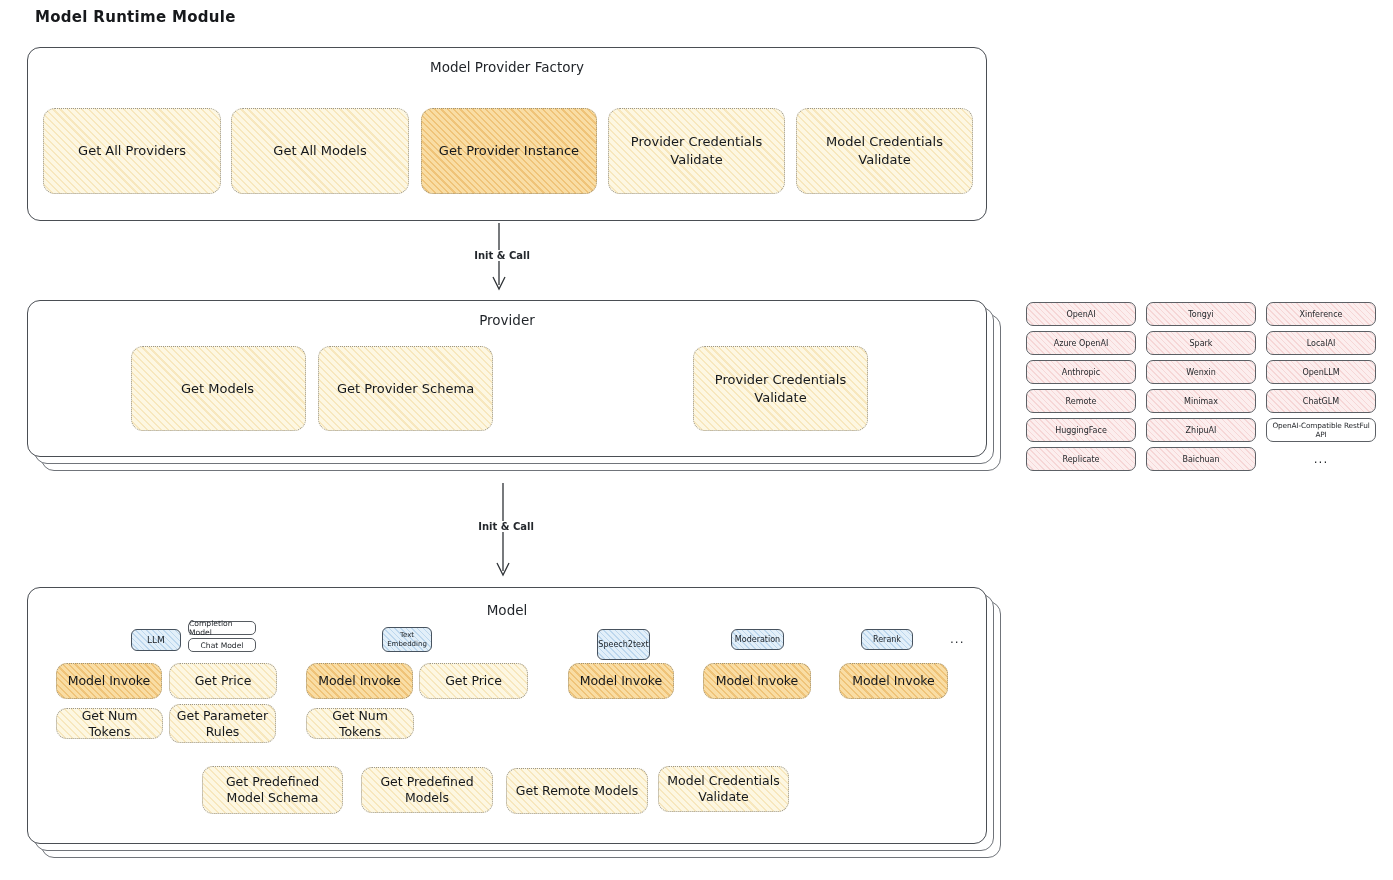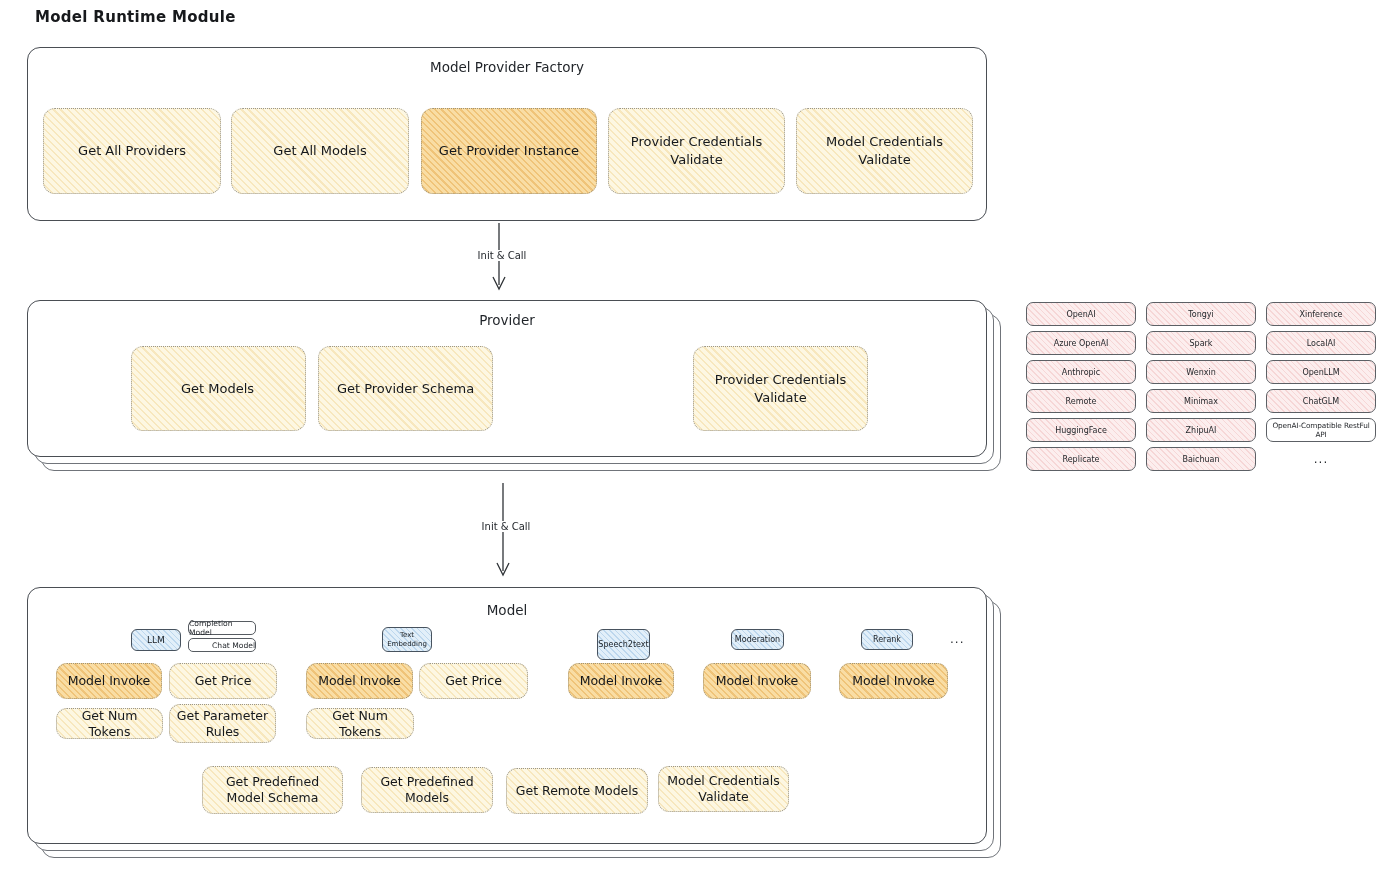--- a/index.html
+++ b/index.html
@@ -46,21 +46,21 @@
   .tab {
     position:absolute; box-sizing:border-box; padding:1px 4px;
     display:flex; align-items:center; justify-content:center; text-align:center;
     border:1.3px solid #47525e; border-radius:6px;
     background-color:#e2eff9;
     background-image:repeating-linear-gradient(45deg, rgba(120,170,215,.35) 0 1px, transparent 1px 4px);
     font-size:8.5px; color:#20262c;
   }
   .minitab {
     position:absolute; box-sizing:border-box;
-    display:flex; align-items:center; justify-content:flex-end;
+    display:flex; align-items:center; justify-content:center;
     border:1.1px solid #565b61; border-radius:5px; background:#fff;
     font-size:7.6px; color:#23272c;
   }
   .ellipsis { position:absolute; font-size:12px; color:#2a2e33; letter-spacing:1px; }
   .chips {
     position:absolute; left:1026px; top:302px; z-index:2;
     display:grid; grid-template-columns:repeat(3,110px); column-gap:10px; row-gap:5px;
   }
   .chip {
     box-sizing:border-box; height:24px;
@@ -68,21 +68,21 @@
     border:1.2px solid #5c6065; border-radius:7px;
     background-color:#fceeee;
     background-image:repeating-linear-gradient(45deg, rgba(225,130,130,.22) 0 1px, transparent 1px 4px);
     font-size:8px; color:#26292d; padding:0 3px;
   }
   .chip.white { background:#fff; font-size:7.3px; letter-spacing:-.1px; }
   .chip.plain { border:none; background:none; font-size:12px; letter-spacing:1px; }
   .arrow { position:absolute; z-index:2; }
   .arrow-label {
     position:absolute; z-index:4; background:#fff; padding:0 3px;
-    font-size:10px; color:#24282d; text-align:center;
+    font-size:10px; color:#24282d; text-align:center;font-weight:bold;
   }
 </style>
 </head>
 <body>
 
 <div class="canvas">
 
   <h1 class="page-title">Model Runtime Module</h1>
 
   <div class="panel" style="left:27px; top:47px; width:958px; height:172px;">

